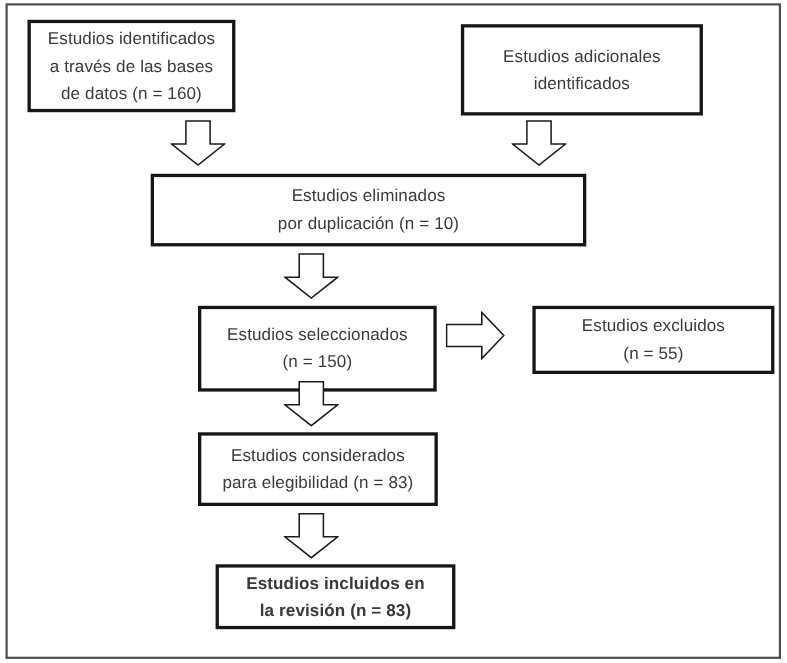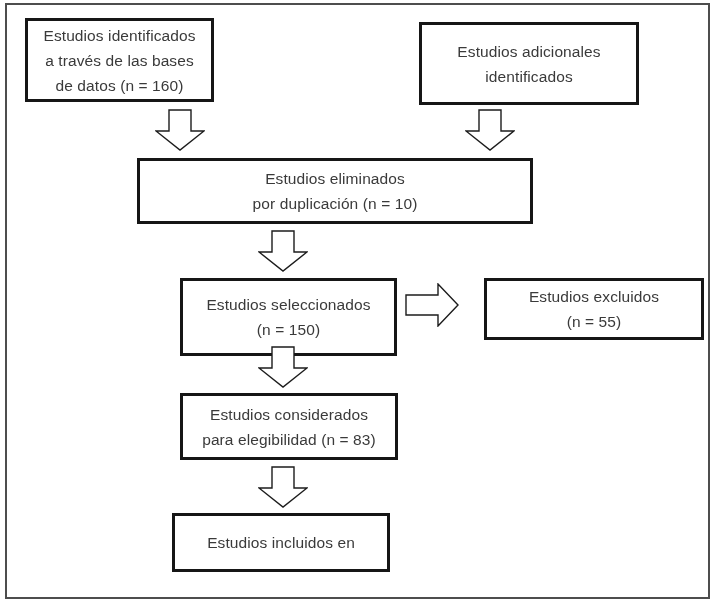--- a/index.html
+++ b/index.html
@@ -38,21 +38,21 @@
   }
   .arrow{position:absolute;display:block;}
   .arrow polygon{fill:var(--arrow-fill);stroke:var(--arrow-stroke);stroke-width:1.4;}
 
   #box-identified   {left:25px;  top:18px;  width:189px; height:84px;}
   #box-additional   {left:419px; top:22px;  width:220px; height:83px;}
   #box-duplicates   {left:137px; top:158px; width:396px; height:66px;}
   #box-selected     {left:180px; top:278px; width:217px; height:78px;}
   #box-excluded     {left:484px; top:278px; width:220px; height:62px;}
   #box-eligibility  {left:180px; top:393px; width:218px; height:67px;}
-  #box-included     {left:172px; top:513px; width:218px; height:59px;}
+  #box-included     {left:196px; top:513px; width:218px; height:59px;font-weight:bold;}
 
   #arrow-1{left:155px; top:109px; width:50px; height:42px;}
   #arrow-2{left:465px; top:109px; width:50px; height:42px;}
   #arrow-3{left:258px; top:230px; width:50px; height:42px;}
   #arrow-4{left:258px; top:346px; width:50px; height:42px;}
   #arrow-5{left:258px; top:466px; width:50px; height:42px;}
   #arrow-right{left:405px; top:283px; width:54px; height:44px;}
 </style>
 </head>
 <body>
@@ -109,14 +109,15 @@
     <div>Estudios considerados</div>
     <div>para elegibilidad (n = 83)</div>
   </div>
 
   <svg class="arrow" id="arrow-5" viewBox="0 0 50 42">
     <polygon points="14,1 36,1 36,22 49,22 25,41 1,22 14,22"></polygon>
   </svg>
 
   <div class="box" id="box-included">
     <div>Estudios incluidos en</div>
+    <div>la revisión (n = 83)</div>
   </div>
 </div>
 
 </body></html>

